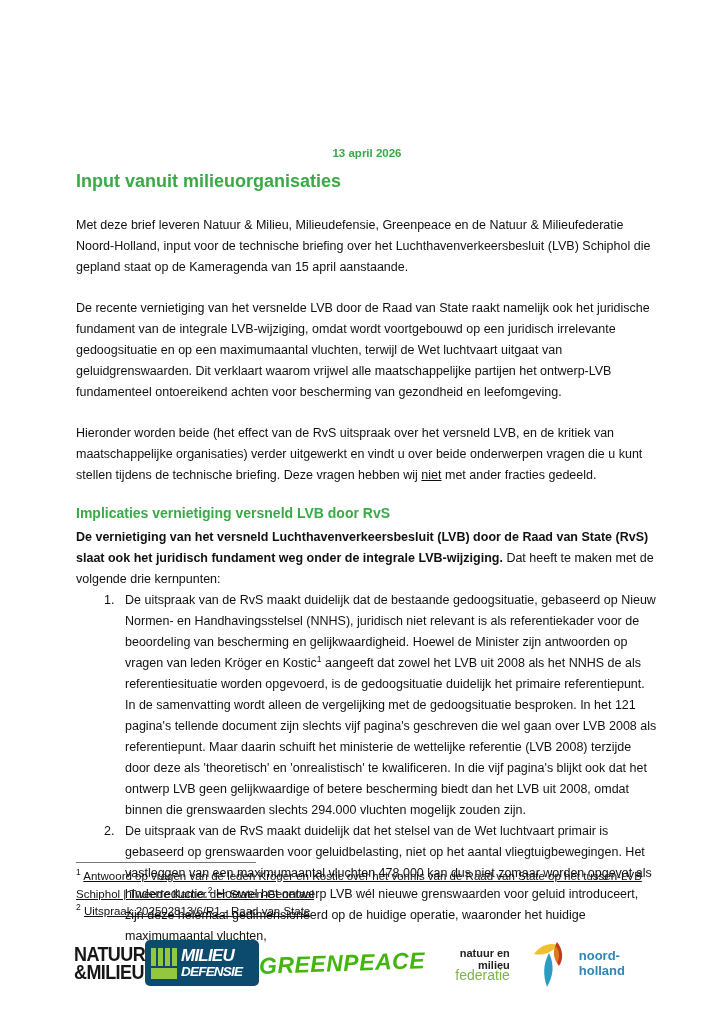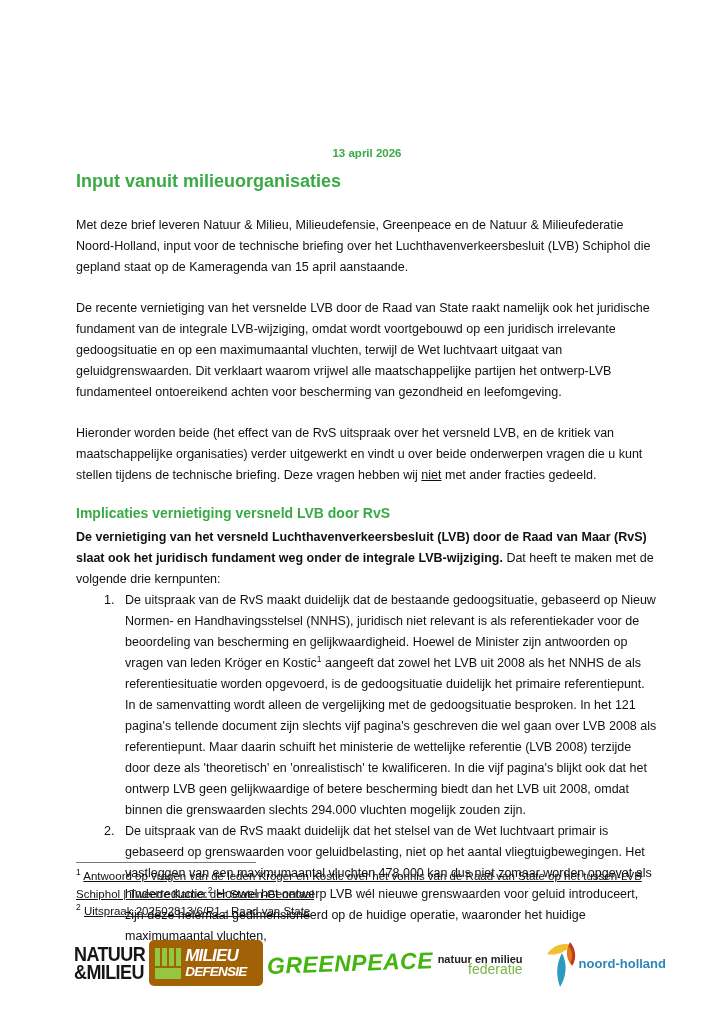--- a/index.html
+++ b/index.html
@@ -84,21 +84,21 @@
   .logo-nm{
     font-weight:bold;
     color:#161616;
     font-size:18px;
     line-height:15.5px;
     letter-spacing:-0.6px;
     transform:scaleY(1.12);
   }
   
   .logo-md{
-    background:#a16207;
+    background:#0c4a6e;
     border-radius:5px;
     width:114px;height:46px;
     display:flex;align-items:center;
     padding:4px 6px;box-sizing:border-box;gap:4px;
   }
   .md-bars{display:flex;flex-direction:column;gap:2px;}
   .md-bars-row{display:flex;gap:2px;}
   .md-vbar{width:5px;height:18px;background:#93c83e;}
   .md-hbar{width:26px;height:11px;background:#93c83e;}
   .md-text{color:#ffffff;font-weight:bold;font-style:italic;line-height:1;}
@@ -112,40 +112,40 @@
     color:#44b50e;
     letter-spacing:0.5px;
     transform:rotate(-2deg);
   }
   
   .logo-fed{display:flex;align-items:center;}
   .fed-left{text-align:right;margin-right:18px;}
   .fed-name{font-size:11px;font-weight:bold;color:#222;line-height:12px;}
   .fed-sub{font-size:14px;color:#7ab648;line-height:9px;}
   .fed-bird{margin:0 2px;}
-  .fed-region{font-size:13px;font-weight:bold;color:#2e86b8;}
+  .fed-region{font-size:13px;font-weight:bold;color:#2e86b8;margin-left:13px;}
 </style>
 </head>
 <body>
 
 <div class="page">
 
   <div class="date">13 april 2026</div>
 
   <h1><span>Input vanuit milieuorganisaties</span><br></h1>
 
   <p class="bodytext">Met deze brief leveren Natuur &amp; Milieu, Milieudefensie, Greenpeace en de Natuur &amp; Milieufederatie Noord-Holland, input voor de technische briefing over het Luchthavenverkeersbesluit (LVB) Schiphol die gepland staat op de Kameragenda van 15 april aanstaande.</p>
 
   <p class="bodytext">De recente vernietiging van het versnelde LVB door de Raad van State raakt namelijk ook het juridische fundament van de integrale LVB-wijziging, omdat wordt voortgebouwd op een juridisch irrelevante gedoogsituatie en op een maximumaantal vluchten, terwijl de Wet luchtvaart uitgaat van geluidgrenswaarden. Dit verklaart waarom vrijwel alle maatschappelijke partijen het ontwerp-LVB fundamenteel ontoereikend achten voor bescherming van gezondheid en leefomgeving.</p>
 
   <p class="bodytext"><span>Hieronder worden beide (het effect van de RvS uitspraak over het versneld LVB, en de kritiek van maatschappelijke organisaties) verder uitgewerkt en vindt u over beide onderwerpen vragen die u kunt stellen tijdens de technische briefing. Deze vragen hebben wij </span><span class="u">niet</span><span> met ander fracties gedeeld.</span></p>
 
   <h2>Implicaties vernietiging versneld LVB door RvS</h2>
 
-  <p class="lead"><b>De vernietiging van het versneld Luchthavenverkeersbesluit (LVB) door de Raad van Maar (RvS) slaat ook het juridisch fundament weg onder de integrale LVB-wijziging.</b><span> Dat heeft te maken met de volgende drie kernpunten:</span></p>
+  <p class="lead"><b>De vernietiging van het versneld Luchthavenverkeersbesluit (LVB) door de Raad van State (RvS) slaat ook het juridisch fundament weg onder de integrale LVB-wijziging.</b><span> Dat heeft te maken met de volgende drie kernpunten:</span></p>
 
   <div class="kp-list">
     <div class="kp">
       <span class="num">1.</span>
       <span class="txt"><span>De uitspraak van de RvS maakt duidelijk dat de bestaande gedoogsituatie, gebaseerd op Nieuw Normen- en Handhavingsstelsel (NNHS), juridisch niet relevant is als referentiekader voor de beoordeling van bescherming en gelijkwaardigheid. Hoewel de Minister zijn antwoorden op vragen van leden Kröger en Kostic</span><sup>1</sup><span> aangeeft dat zowel het LVB uit 2008 als het NNHS de als referentiesituatie worden opgevoerd, is de gedoogsituatie duidelijk het primaire referentiepunt. In de samenvatting wordt alleen de vergelijking met de gedoogsituatie besproken. In het 121 pagina's tellende document zijn slechts vijf pagina's geschreven die wel gaan over LVB 2008 als referentiepunt. Maar daarin schuift het ministerie de wettelijke referentie (LVB 2008) terzijde door deze als 'theoretisch' en 'onrealistisch' te kwalificeren. In die vijf pagina's blijkt ook dat het ontwerp LVB geen gelijkwaardige of betere bescherming biedt dan het LVB uit 2008, omdat binnen die grenswaarden slechts 294.000 vluchten mogelijk zouden zijn.</span></span>
     </div>
     <div class="kp">
       <span class="num">2.</span>
       <span class="txt"><span>De uitspraak van de RvS maakt duidelijk dat het stelsel van de Wet luchtvaart primair is gebaseerd op grenswaarden voor geluidbelasting, niet op het aantal vliegtuigbewegingen. Het vastleggen van een maximumaantal vluchten 478.000 kan dus niet zomaar worden opgevat als hinderreductie.</span><sup>2</sup><span> Hoewel het ontwerp LVB wél nieuwe grenswaarden voor geluid introduceert, zijn deze helemaal gedimensioneerd op de huidige operatie, waaronder het huidige maximumaantal vluchten,</span></span>
     </div>

